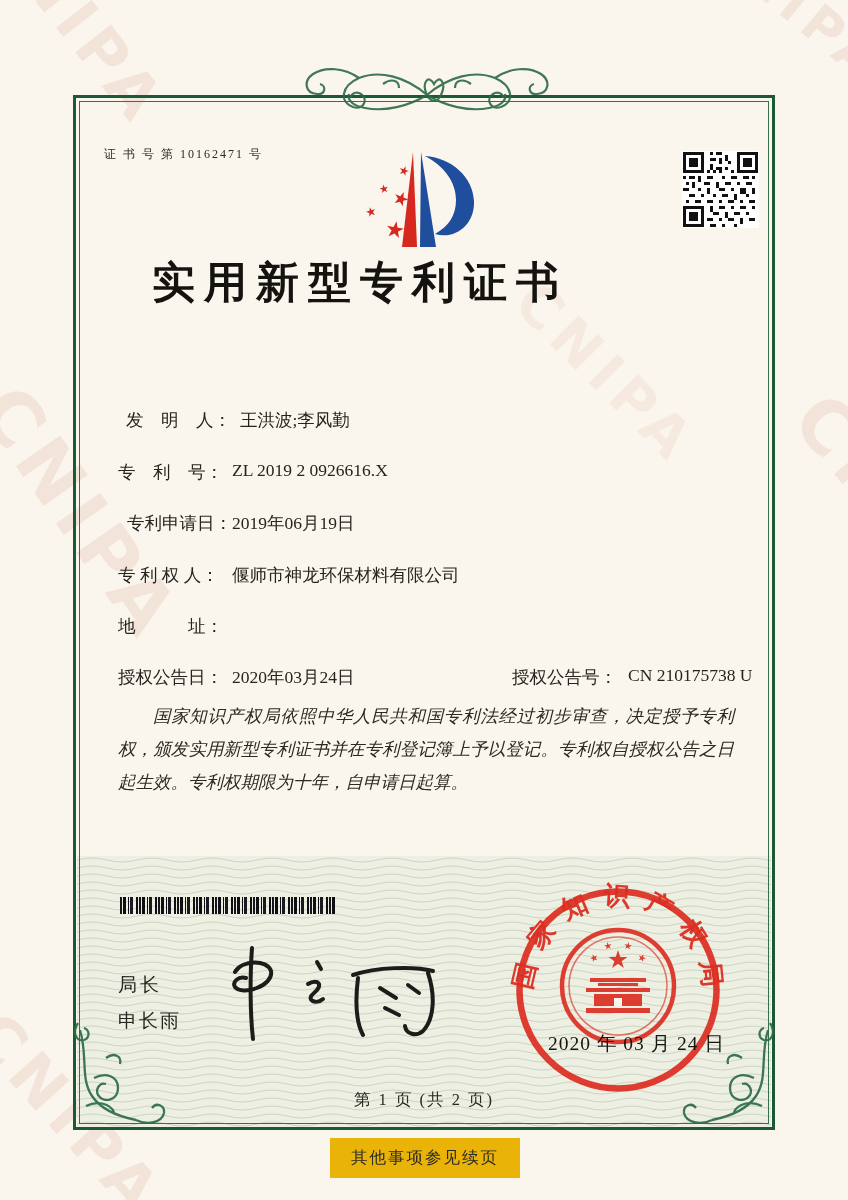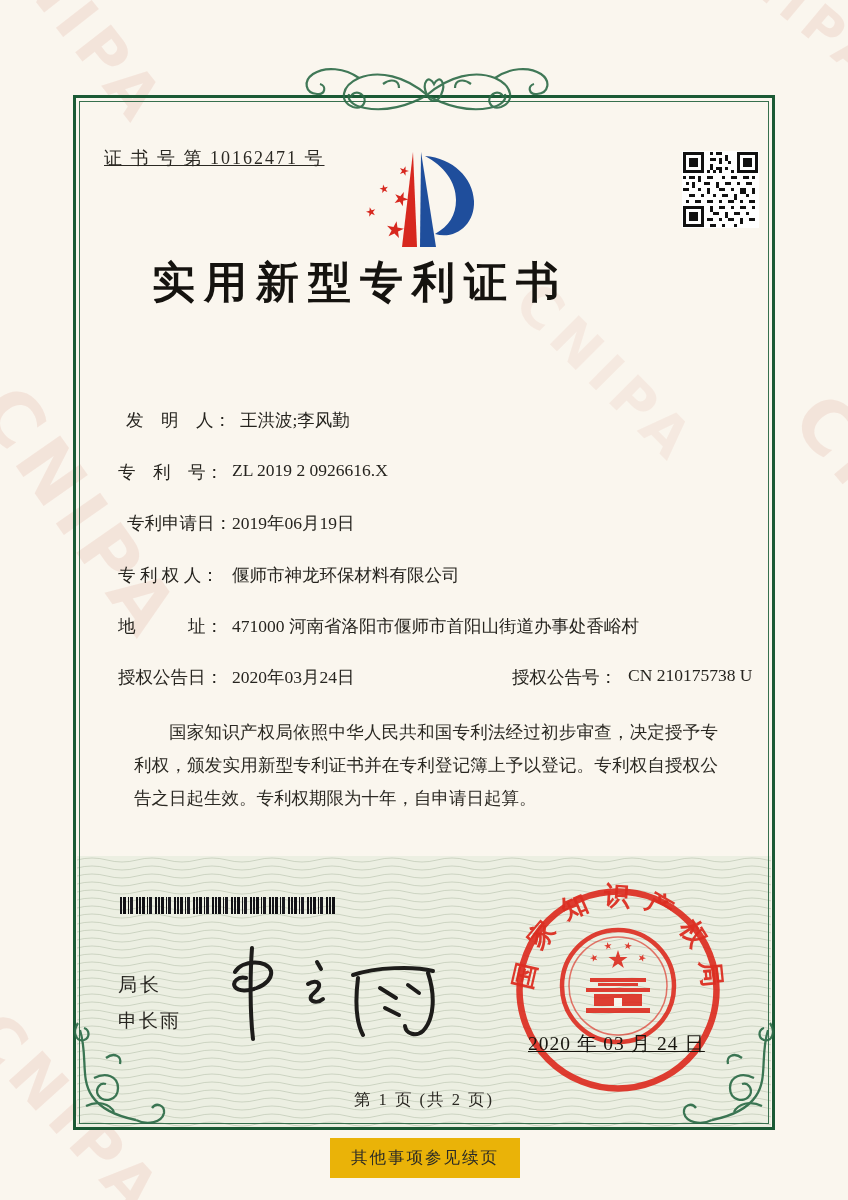--- a/index.html
+++ b/index.html
@@ -32,22 +32,22 @@
     background:#ecefe2; z-index:1;
   }
   .guilloche svg { display:block; width:100%; height:100%; }
   
   .ornament { position:absolute; z-index:3; pointer-events:none; }
   .ornament-top { left:287px; top:62px; }
   .corner-left { left:58px; top:1018px; }
   .corner-right { left:670px; top:1018px; transform:scaleX(-1); }
   
   .cert-no {
-    position:absolute; left:104px; top:146px; font-size:18px;
-    letter-spacing:2px; z-index:5; color:#2b2923;text-decoration:underline;
+    position:absolute; left:104px; top:146px; font-size:12px;
+    letter-spacing:2px; z-index:5; color:#2b2923;
   }
   .logo { position:absolute; left:355px; top:146px; z-index:5; }
   .qr {
     position:absolute; left:682px; top:151px; width:75px; height:75px;
     background:#fff; padding:1px; z-index:5;
   }
   .title {
     position:absolute; left:0; width:720px; top:254px; text-align:center;
     font-size:43px; font-weight:bold; letter-spacing:9px; color:#15130f; z-index:5;
   }
@@ -61,43 +61,43 @@
   .fr4 { top:511px;text-align:right; } .fr5 { top:563px; } .fr6 { top:614px; }
   .fr7 { top:665px; }
   .grant-no { position:absolute; left:512px; top:665px; display:flex;
     font-size:17.5px; z-index:5; white-space:nowrap; }
   .grant-no .field-label { width:116px; }
   
   .body-text {
     position:absolute; left:118px; top:700px; width:616px; z-index:5;
     font-size:17.5px; line-height:33px; text-align:justify; color:#2b2923;
   }
-  .body-text p { margin:16px; text-indent:2em; }
+  .body-text p { margin:0; text-indent:2em;font-style:italic; }
   
   .barcode {
     position:absolute; left:120px; top:897px; width:217px; height:17px; z-index:5;
     background:repeating-linear-gradient(90deg,
       #15151a 0 2px, rgba(0,0,0,0) 2px 3px,
       #101014 3px 6px, rgba(0,0,0,0) 6px 8px,
       #0e0e12 8px 9px, rgba(0,0,0,0) 9px 10px,
       #1a1a20 10px 13px, rgba(0,0,0,0) 13px 16px,
       #0f0f13 16px 18px, rgba(0,0,0,0) 18px 19px);
   }
   
   .signer-title { position:absolute; left:118px; top:972px; font-size:19px;
     letter-spacing:3px; z-index:5; }
   .signer-name { position:absolute; left:118px; top:1008px; font-size:19px;
     letter-spacing:2px; z-index:5; }
   .signature { position:absolute; left:222px; top:942px; z-index:5; }
   
   .seal { position:absolute; left:508px; top:880px; width:220px; height:220px;
     z-index:6; opacity:.95; }
   .seal-date {
-    position:absolute; left:528px; top:1030px; width:190px; font-size:19.5px;
-    color:#17150f; letter-spacing:1px; white-space:nowrap; z-index:7;text-decoration:underline;
+    position:absolute; left:548px; top:1030px; width:190px; font-size:19.5px;
+    color:#17150f; letter-spacing:1px; white-space:nowrap; z-index:7;
   }
   
   .page-num {
     position:absolute; left:73px; width:702px; top:1089px; text-align:center;
     font-size:16.5px; letter-spacing:2px; color:#2b2923; z-index:5;
   }
   .note-box {
     position:absolute; left:330px; top:1138px; width:190px; height:40px;
     background:#eab308; display:flex; align-items:center; justify-content:center;
     font-size:16.5px; letter-spacing:2px; color:#2b2b26; z-index:5;
@@ -217,21 +217,20 @@
   <div class="field-row fr4">
     <span class="field-label">专利申请日：</span>
     <span class="field-value">2019年06月19日</span>
   </div>
   <div class="field-row fr5">
     <span class="field-label">专 利 权 人：</span>
     <span class="field-value">偃师市神龙环保材料有限公司</span>
   </div>
   <div class="field-row fr6">
     <span class="field-label">地　　　址：</span>
-    <span class="field-value">471000 河南省洛阳市偃师市首阳山街道办事处香峪村</span>
   </div>
   <div class="field-row fr7">
     <span class="field-label">授权公告日：</span>
     <span class="field-value">2020年03月24日</span>
   </div>
   <div class="grant-no">
     <span class="field-label">授权公告号：</span>
     <span class="field-value">CN 210175738 U</span>
   </div>
 

